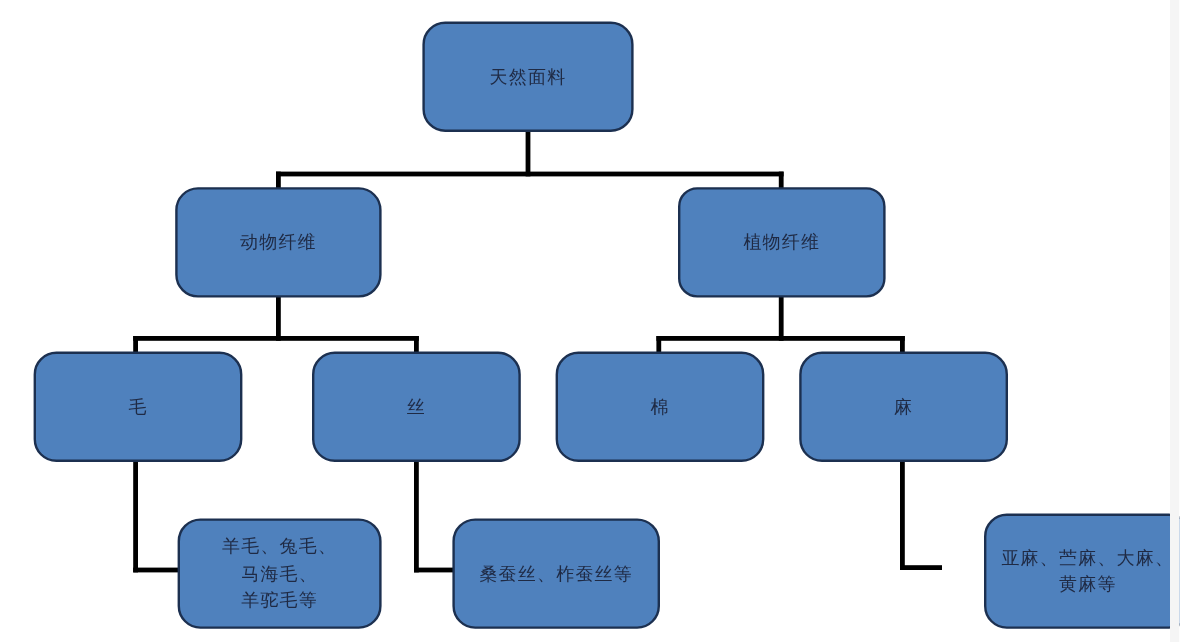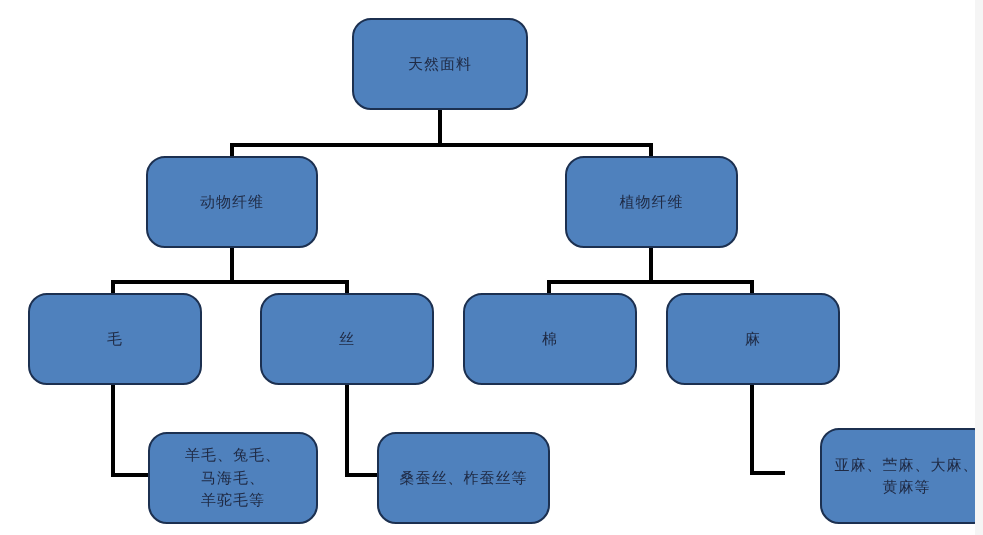--- a/index.html
+++ b/index.html
@@ -76,21 +76,21 @@
   <div class="connector" style="left:750px; top:471px; width:35px; height:4px;"></div>
 
   <div class="node" style="left:146px; top:156px; width:172px; height:92px;">
     <span class="node-label">动物纤维</span>
   </div>
 
   <div class="node" style="left:352px; top:18px; width:176px; height:92px;">
     <span class="node-label">天然面料</span>
   </div>
 
-  <div class="node" style="left:565px; top:156px; width:173px; height:92px;">
+  <div class="node" style="left:565px; top:156px; width:173px; height:92px;border-radius:16px;">
     <span class="node-label">植物纤维</span>
   </div>
 
   <div class="node" style="left:28px; top:293px; width:174px; height:92px;">
     <span class="node-label">毛</span>
   </div>
 
   <div class="node" style="left:260px; top:293px; width:174px; height:92px;">
     <span class="node-label">丝</span>
   </div>

